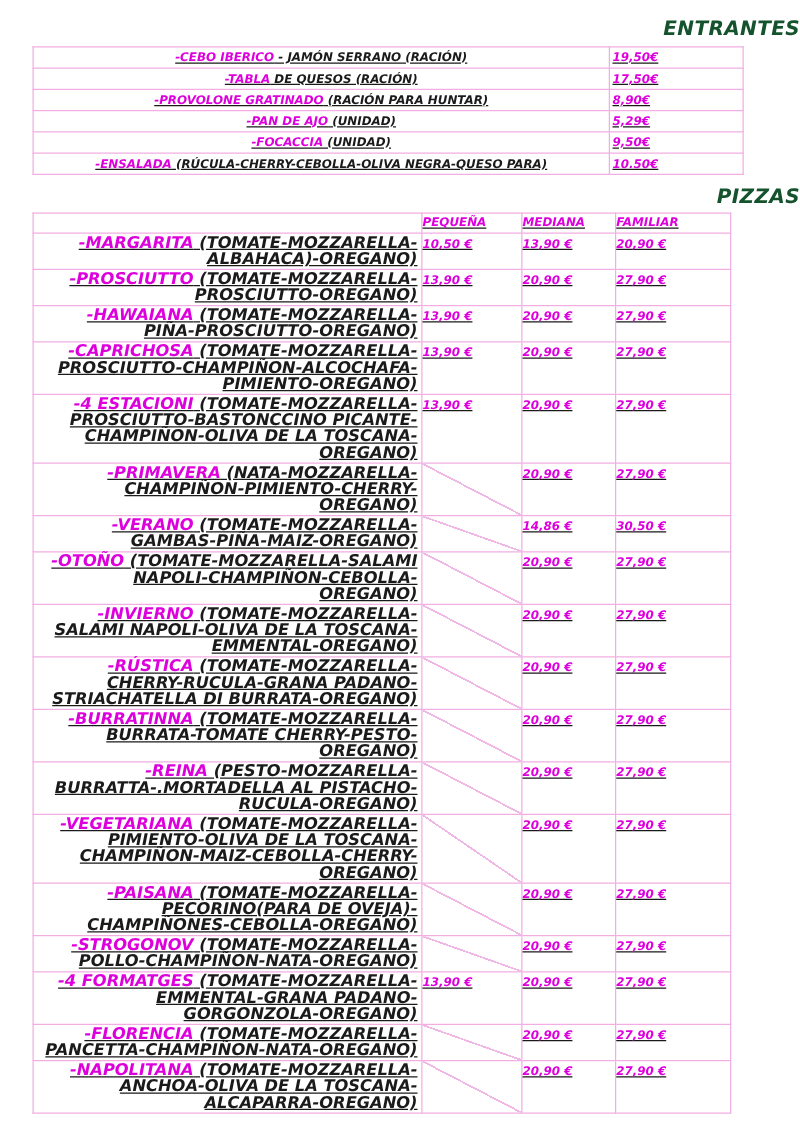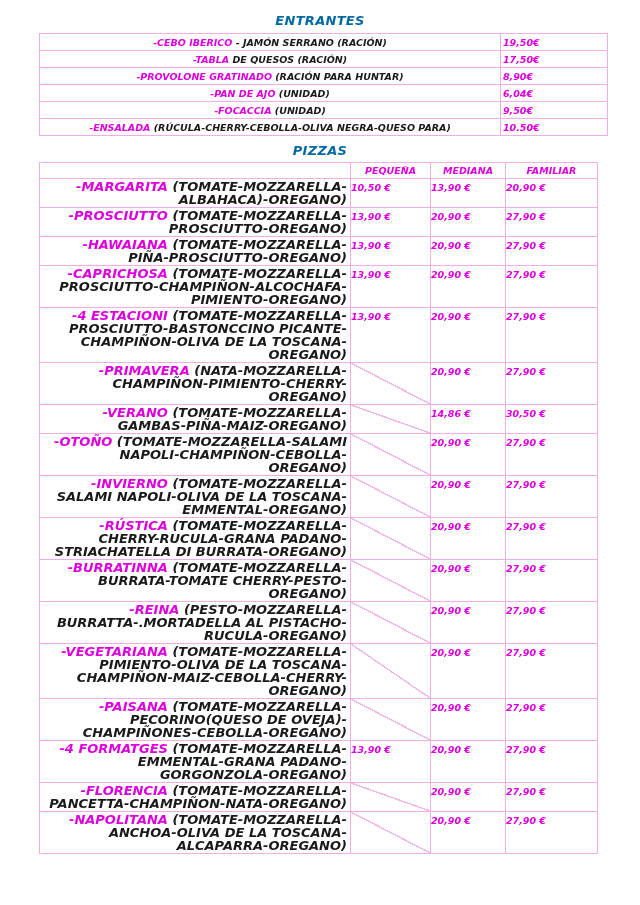--- a/index.html
+++ b/index.html
@@ -10,33 +10,34 @@
   }
   body {
     font-family: "DejaVu Sans", sans-serif;
     font-style: italic;
     font-weight: bold;
     color: #1a1a1a;
   }
   .page { width: 640px; height: 905px; position: relative; }
   .section-title {
     margin: 0;
-    text-align: center;
-    font-size: 13px;
+    text-align: right;
+    font-size: 16px;
     letter-spacing: 0.3px;
-    color: #0369a1;
+    color: #14532d;
   }
   .title-entrantes { padding-top: 13px; padding-bottom: 5px; }
   .title-pizzas   { padding-top: 7px;  padding-bottom: 4px; }
 
   table {
     border-collapse: collapse;
     table-layout: fixed;
-    margin-left: 39px;
+    margin-left: 26px;
     width: 558px;
+    text-decoration: underline;
   }
   td, th {
     border: 1px solid #f2aee2;
     margin: 0;
   }
 
   
   .entrantes-table td { height: 16px; padding: 0 2px; }
   .e-desc { width: 456px; text-align: center; font-size: 9.5px; color: #1a1a1a; }
   .e-price { width: 102px; text-align: left; font-size: 9.5px; color: #dd00dd; }
@@ -45,21 +46,21 @@
 
   
   .pizzas-table col.c-name { width: 311px; }
   .pizzas-table col.c-peq  { width: 80px; }
   .pizzas-table col.c-med  { width: 75px; }
   .pizzas-table col.c-fam  { width: 92px; }
   .pizzas-table th {
     height: 15px;
     font-size: 9.5px;
     color: #dd00dd;
-    text-align: center;
+    text-align: left;
     font-weight: bold;
     font-style: italic;
     padding: 0;
   }
   .p-name {
     font-size: 13px;
     line-height: 13px;
     padding: 1px 3px 1px 4px;
     text-align: right;
     vertical-align: top;
@@ -101,21 +102,21 @@
         <tr>
           <td class="e-desc"><span class="magenta">-TABLA</span><span class="black"> DE QUESOS (RACIÓN)</span></td>
           <td class="e-price">17,50€</td>
         </tr>
         <tr>
           <td class="e-desc"><span class="magenta">-PROVOLONE GRATINADO</span><span class="black"> (RACIÓN PARA HUNTAR)</span></td>
           <td class="e-price">8,90€</td>
         </tr>
         <tr>
           <td class="e-desc"><span class="magenta">-PAN DE AJO</span><span class="black"> (UNIDAD)</span></td>
-          <td class="e-price">6,04€</td>
+          <td class="e-price">5,29€</td>
         </tr>
         <tr>
           <td class="e-desc"><span class="magenta">-FOCACCIA</span><span class="black"> (UNIDAD)</span></td>
           <td class="e-price">9,50€</td>
         </tr>
         <tr>
           <td class="e-desc"><span class="magenta">-ENSALADA</span><span class="black"> (RÚCULA-CHERRY-CEBOLLA-OLIVA NEGRA-QUESO PARA)</span></td>
           <td class="e-price">10.50€</td>
         </tr>
       </tbody>
@@ -227,21 +228,29 @@
         </tr>
         <tr>
           <td class="p-name"><span class="magenta">-VEGETARIANA</span><span class="black"> (TOMATE-MOZZARELLA-PIMIENTO-OLIVA DE LA TOSCANA-CHAMPIÑON-MAIZ-CEBOLLA-CHERRY-OREGANO)</span></td>
           <td class="p-price">
             <div class="slash"></div>
           </td>
           <td class="p-price">20,90 €</td>
           <td class="p-price">27,90 €</td>
         </tr>
         <tr>
-          <td class="p-name"><span class="magenta">-PAISANA</span><span class="black"> (TOMATE-MOZZARELLA-PECORINO(QUESO DE OVEJA)-CHAMPIÑONES-CEBOLLA-OREGANO)</span></td>
+          <td class="p-name"><span class="magenta">-PAISANA</span><span class="black"> (TOMATE-MOZZARELLA-PECORINO(PARA DE OVEJA)-CHAMPIÑONES-CEBOLLA-OREGANO)</span></td>
+          <td class="p-price">
+            <div class="slash"></div>
+          </td>
+          <td class="p-price">20,90 €</td>
+          <td class="p-price">27,90 €</td>
+        </tr>
+        <tr>
+          <td class="p-name"><span class="magenta">-STROGONOV</span><span class="black"> (TOMATE-MOZZARELLA-POLLO-CHAMPIÑON-NATA-OREGANO)</span></td>
           <td class="p-price">
             <div class="slash"></div>
           </td>
           <td class="p-price">20,90 €</td>
           <td class="p-price">27,90 €</td>
         </tr>
         <tr>
           <td class="p-name"><span class="magenta">-4 FORMATGES</span><span class="black"> (TOMATE-MOZZARELLA-EMMENTAL-GRANA PADANO-GORGONZOLA-OREGANO)</span></td>
           <td class="p-price">13,90 €</td>
           <td class="p-price">20,90 €</td>

